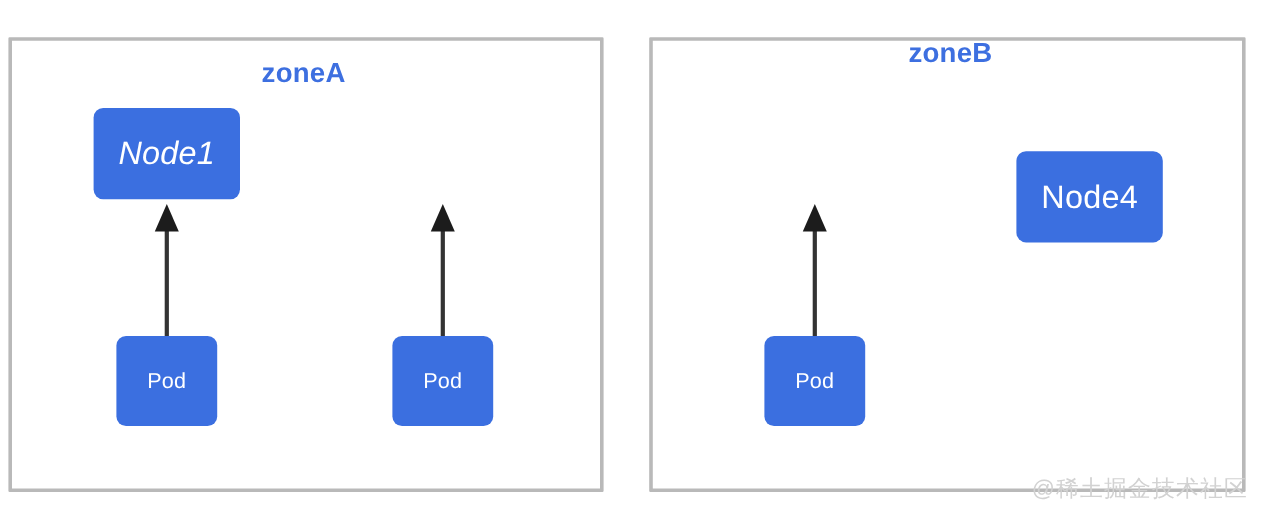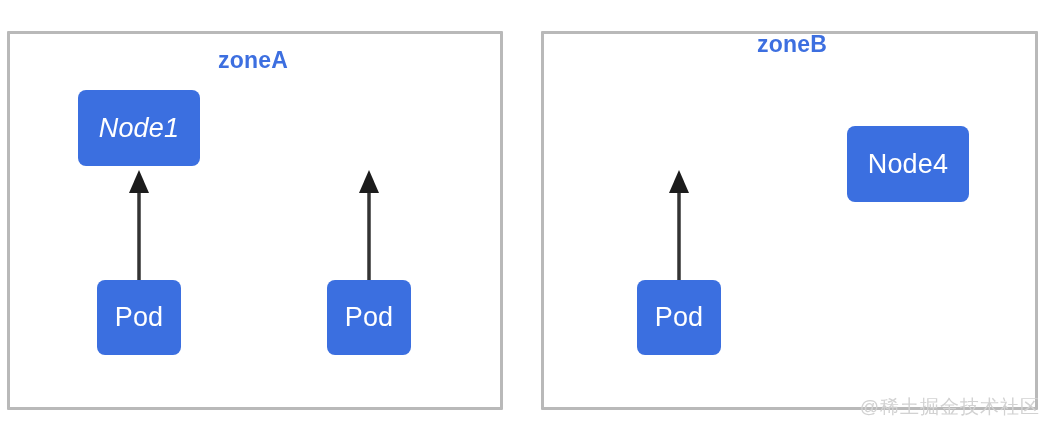--- a/index.html
+++ b/index.html
@@ -57,21 +57,21 @@
   #node3-box { left: 618px; top: 90px; }
   #node4-box { left: 847px; top: 90px; margin-top: 36px; }
 
   .pod-box {
     position: absolute;
     width: 84px;
     height: 75px;
     background: #3b6fe0;
     border-radius: 8px;
     color: #ffffff;
-    font-size: 27px;
+    font-size: 18px;
     display: flex;
     align-items: center;
     justify-content: center;
     letter-spacing: 0.2px;
   }
   #pod1-box { left: 97px;  top: 280px; }
   #pod2-box { left: 327px; top: 280px; }
   #pod3-box { left: 637px; top: 280px; }
 
   .arrow {

